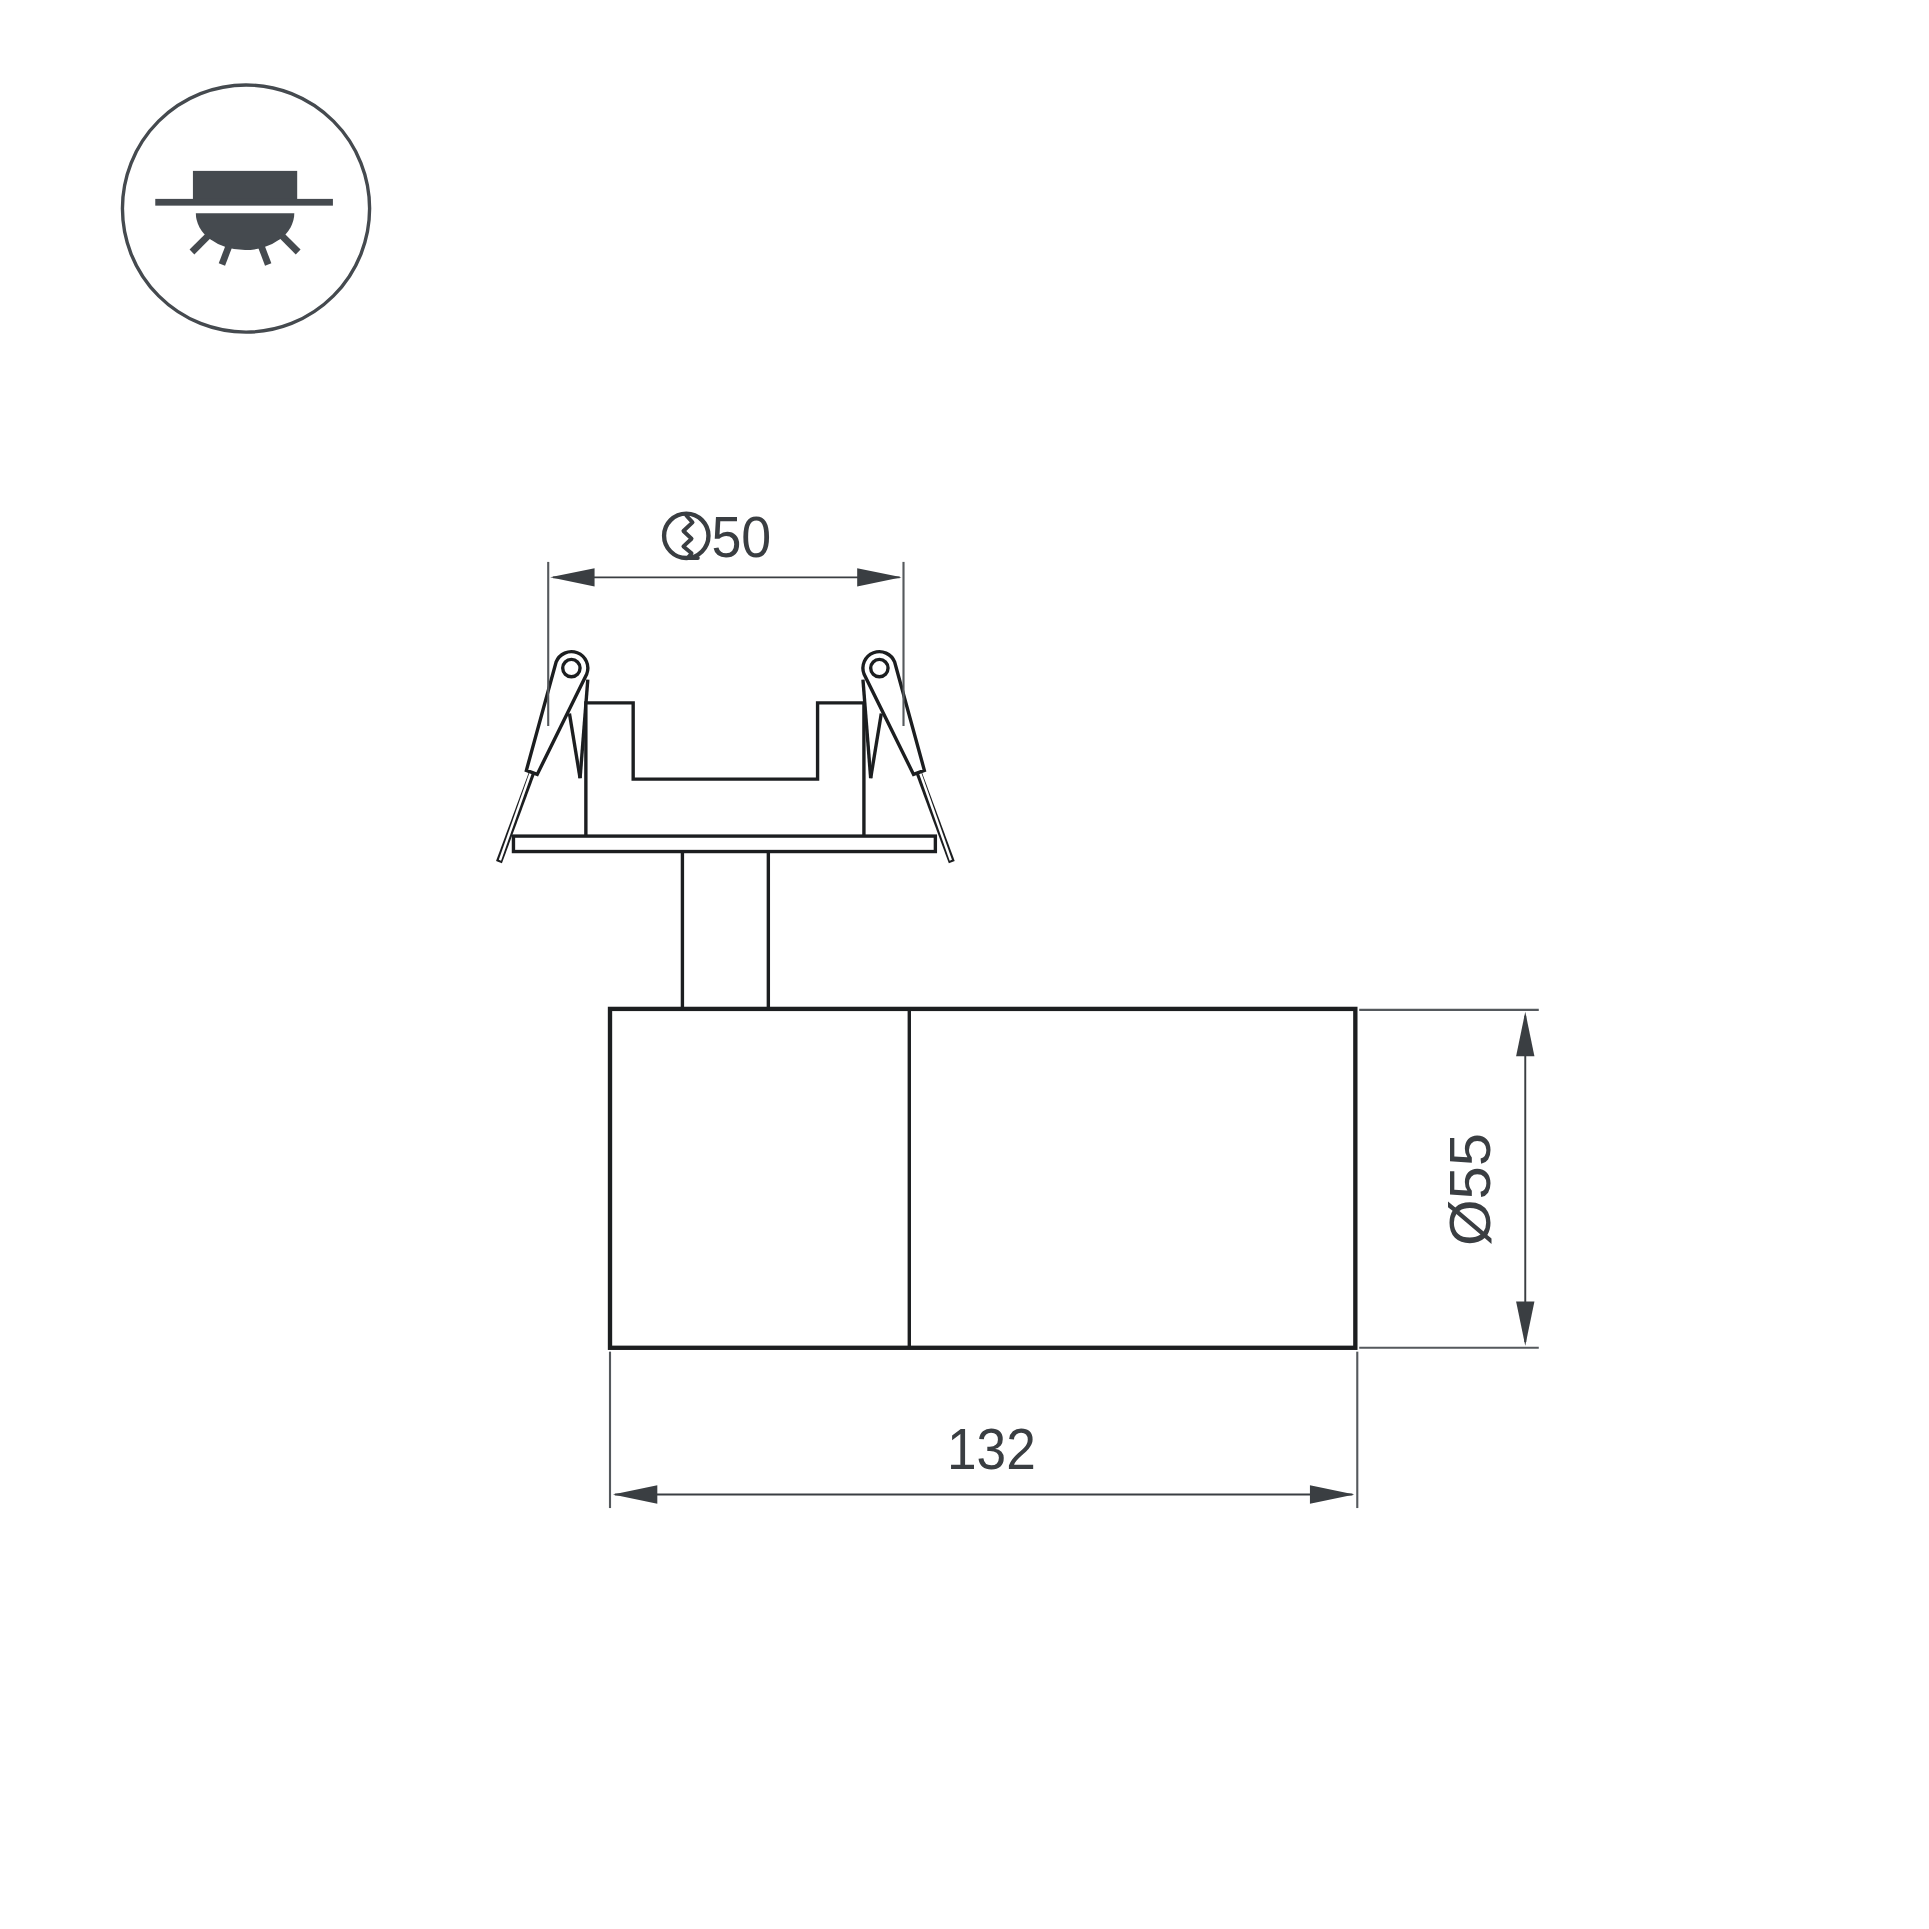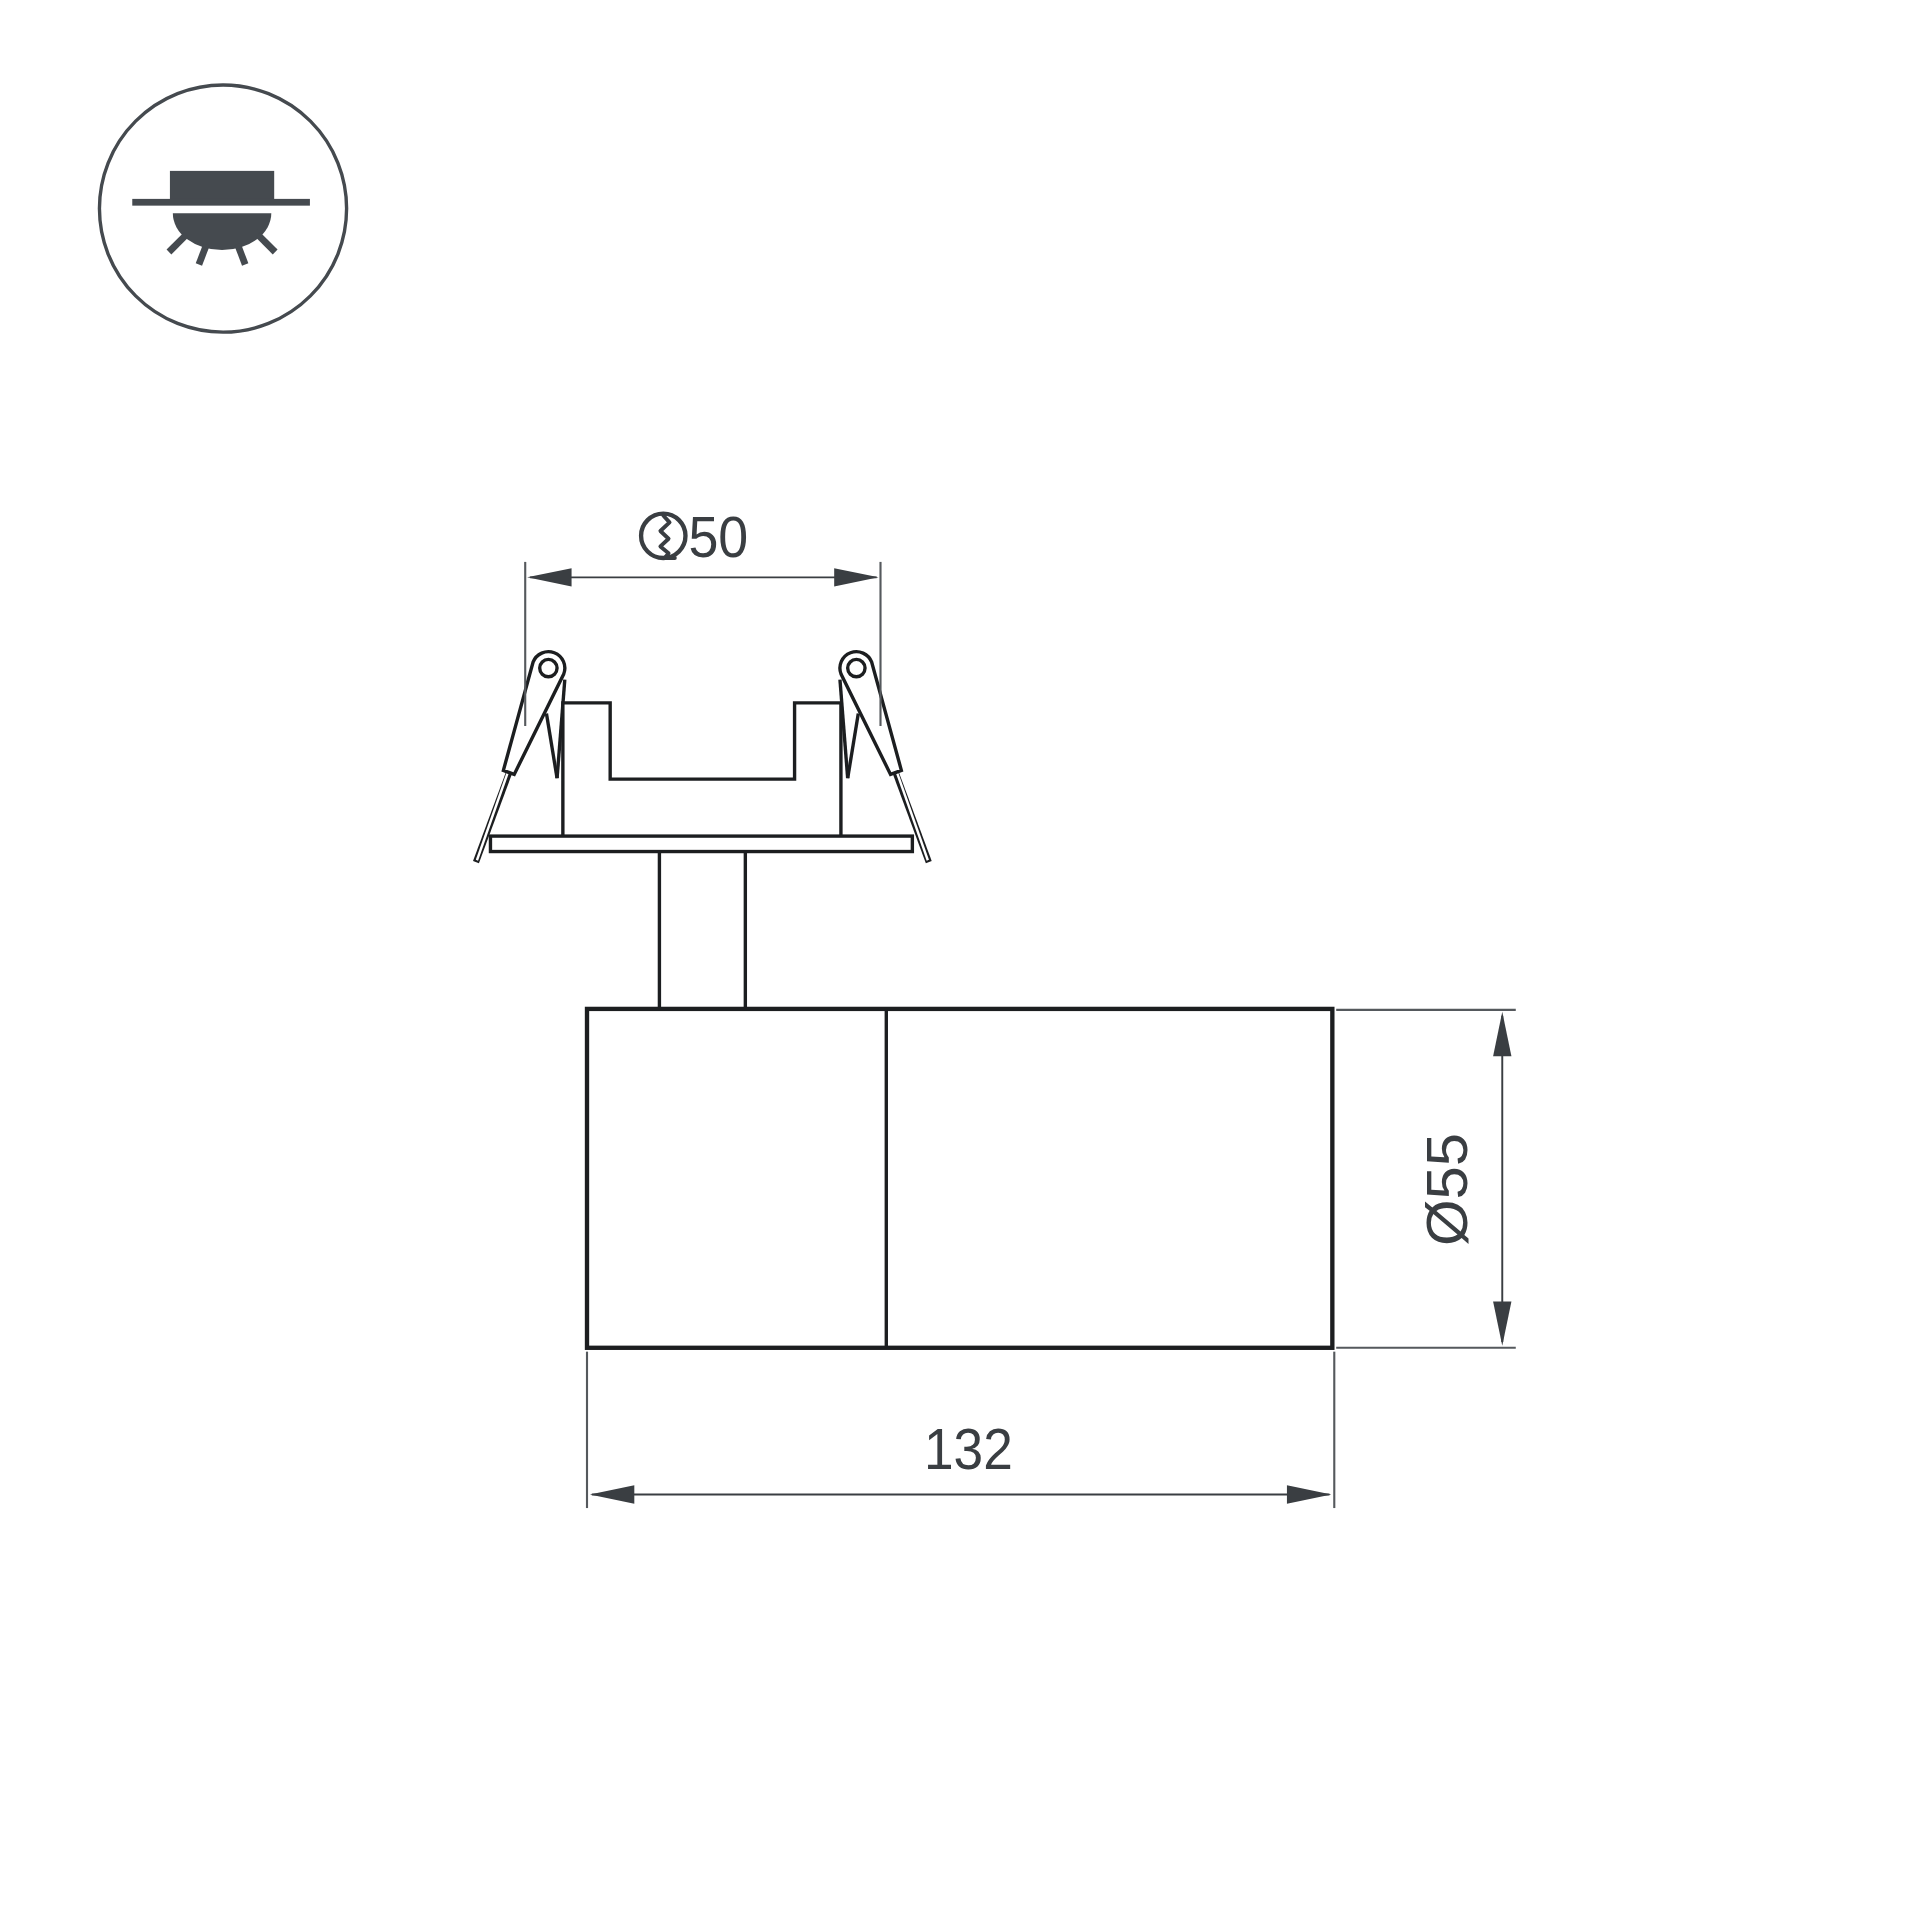--- a/index.html
+++ b/index.html
@@ -6,20 +6,21 @@
   body {
     font-family: "Liberation Sans", "DejaVu Sans", sans-serif;
     background: var(--background, #fff);
   }
   .canvas {
     position: relative;
     width: 1780px;
     height: 1929px;
     background: var(--background, #fff);
     overflow: hidden;
+    margin-left: 23px;
   }
   svg.drawing { display: block; width: 1929px; height: 1929px; }
 
   
   .outline       { stroke: var(--outline, #1c1e20); fill: none; stroke-width: 3.5px; }
   .outline-fill  { stroke: var(--outline, #1c1e20); fill: #ffffff; stroke-width: 3.5px; }
   .outline-thick { stroke: var(--outline, #1c1e20); fill: #ffffff; stroke-width: 4.5px; }
   .needle-outer  { stroke: var(--outline, #1c1e20); stroke-width: 6.5px; }
   .needle-inner  { stroke: #ffffff; stroke-width: 2.5px; }
   .dimline       { stroke: var(--dimension, #3a3e42); stroke-width: 2px; fill: none; }

